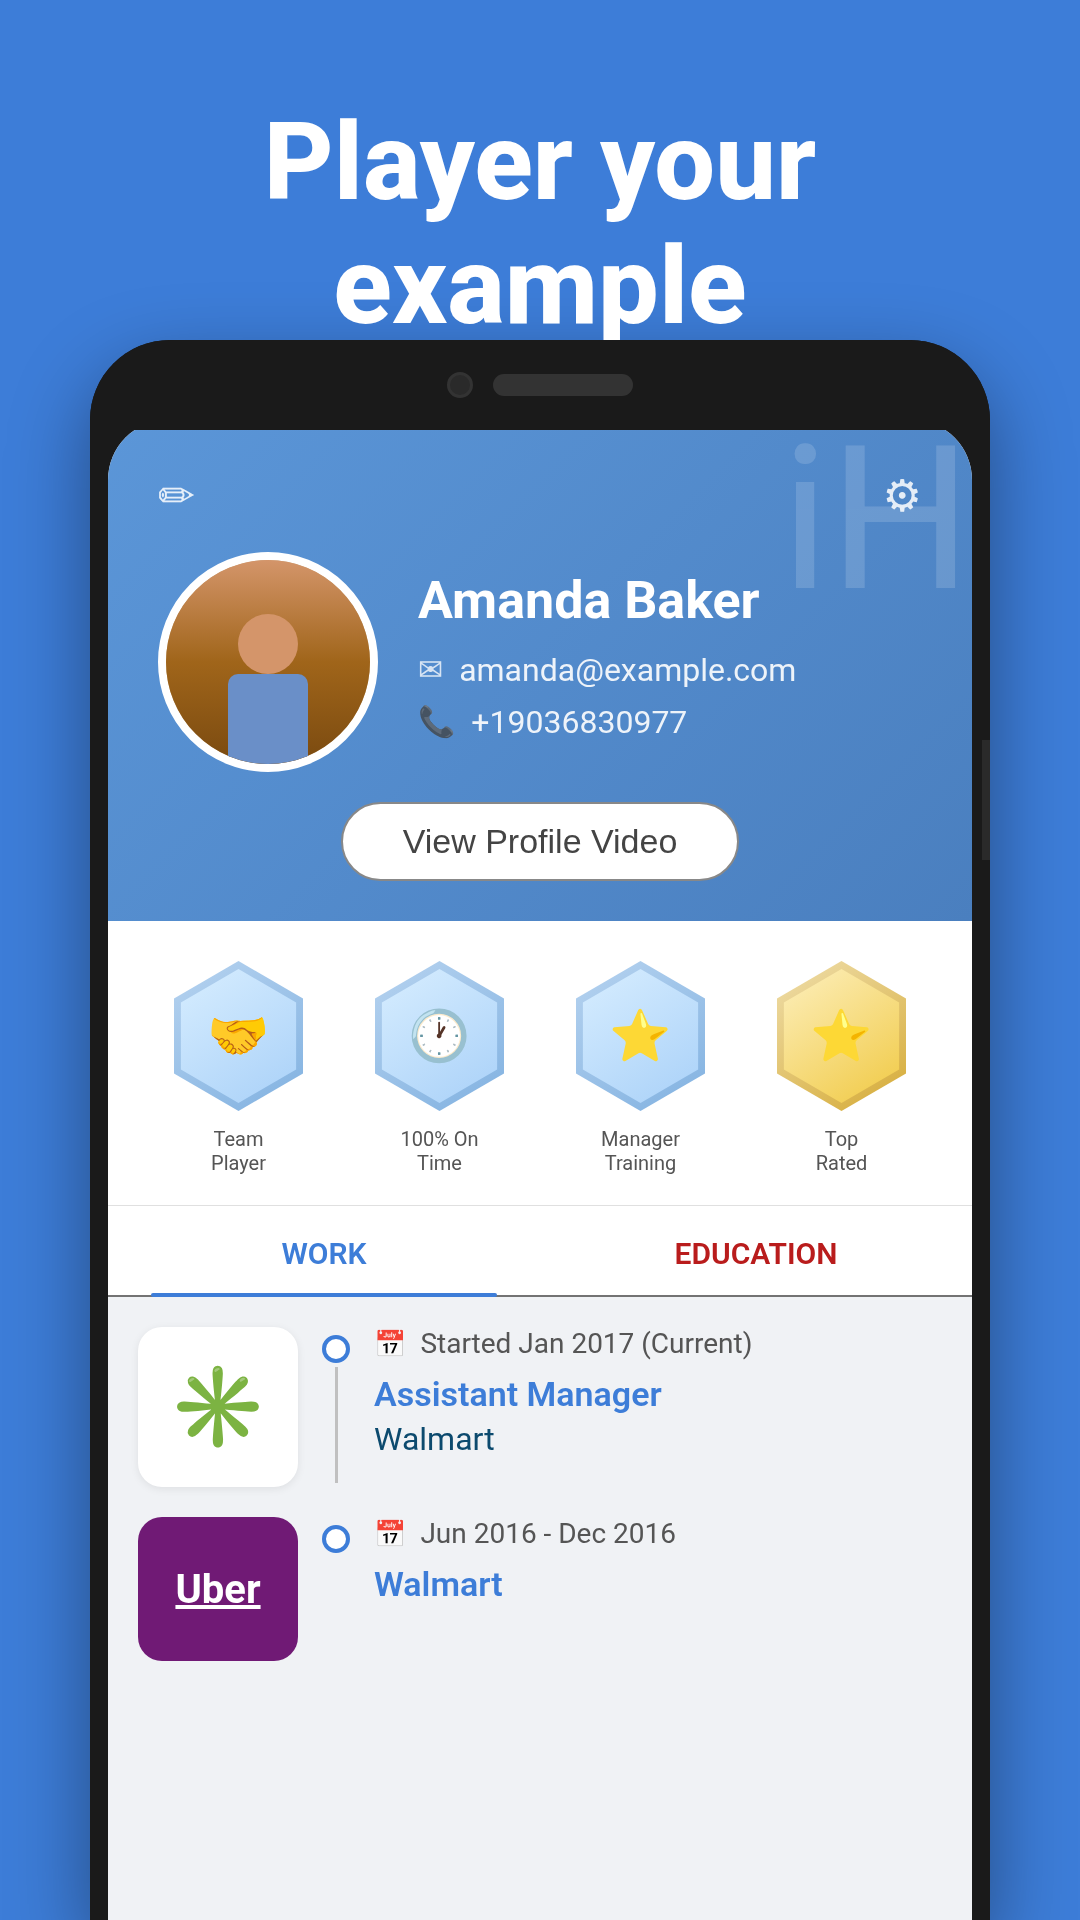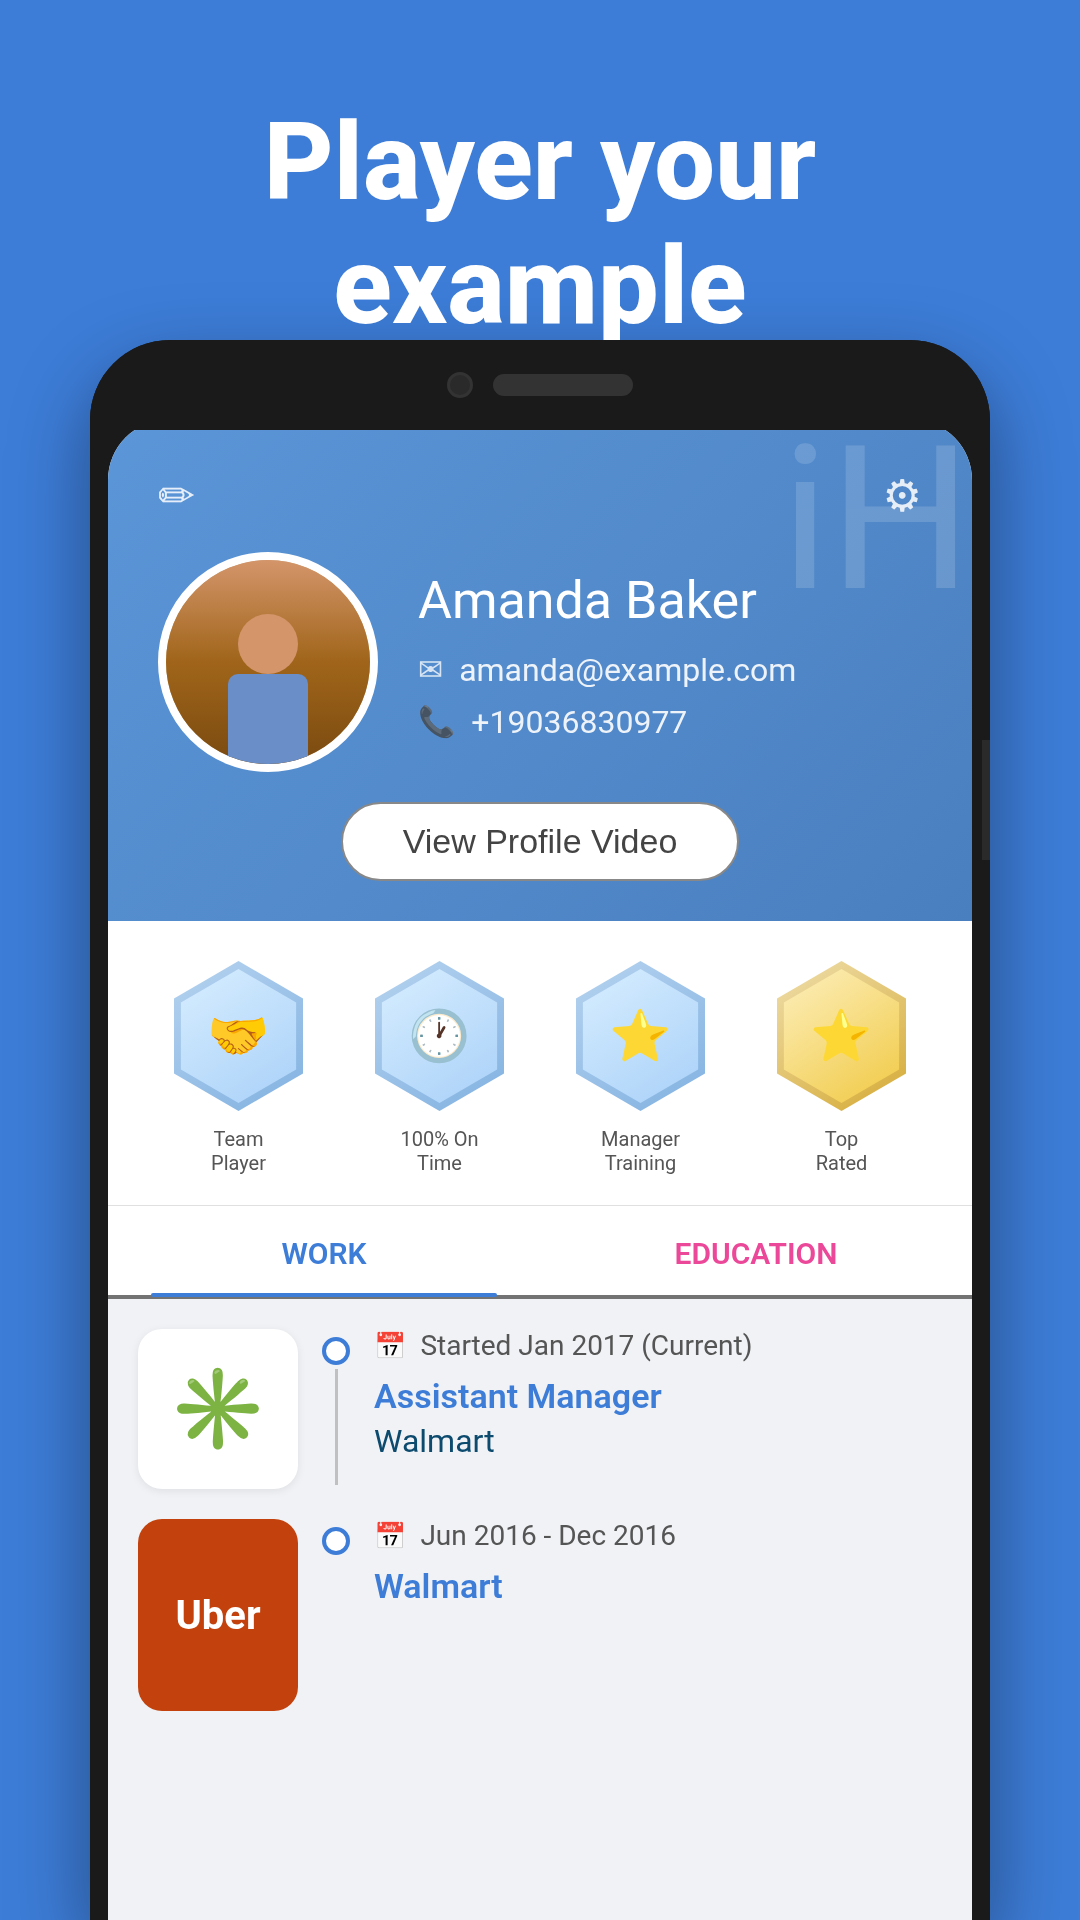--- a/index.html
+++ b/index.html
@@ -158,21 +158,21 @@
       border-radius: 10px 10px 0 0;
     }
 
     .profile-info {
       color: white;
       flex: 1;
     }
 
     .profile-name {
       font-size: 52px;
-      font-weight: 400;
+      font-weight: 700;
       margin-bottom: 20px;
     }
 
     .profile-detail {
       display: flex;
       align-items: center;
       gap: 16px;
       margin-bottom: 14px;
       font-size: 32px;
       opacity: 0.9;
@@ -248,30 +248,30 @@
       font-size: 20px;
       color: #555;
       text-align: center;
       line-height: 1.2;
     }
 
     
     .tabs-section {
       background: white;
       display: flex;
-      border-bottom: 4px solid #737373;
+      border-bottom: 2px solid #737373;
     }
 
     .tab-item {
       flex: 1;
       text-align: center;
       padding: 30px 10px 24px;
       font-size: 30px;
       font-weight: 600;
-      color: #ec4899;
+      color: #b91c1c;
       cursor: pointer;
       position: relative;
     }
 
     .tab-item.active {
       color: #3d7dd8;
     }
 
     .tab-item.active::after {
       content: '';
@@ -306,30 +306,31 @@
       display: flex;
       align-items: center;
       justify-content: center;
       box-shadow: 0 2px 8px rgba(0,0,0,0.08);
     }
 
     .walmart-logo {
       font-size: 80px;
     }
     .uber-logo {
-      background: #c2410c;
+      background: #701a75;
       border-radius: 24px;
       width: 160px;
-      height: 192px;
+      height: 144px;
       display: flex;
       align-items: center;
       justify-content: center;
       color: white;
       font-size: 40px;
       font-weight: 700;
+      text-decoration: underline;
     }
 
     .work-timeline {
       display: flex;
       flex-direction: column;
       align-items: center;
       gap: 0;
       position: relative;
     }
 

